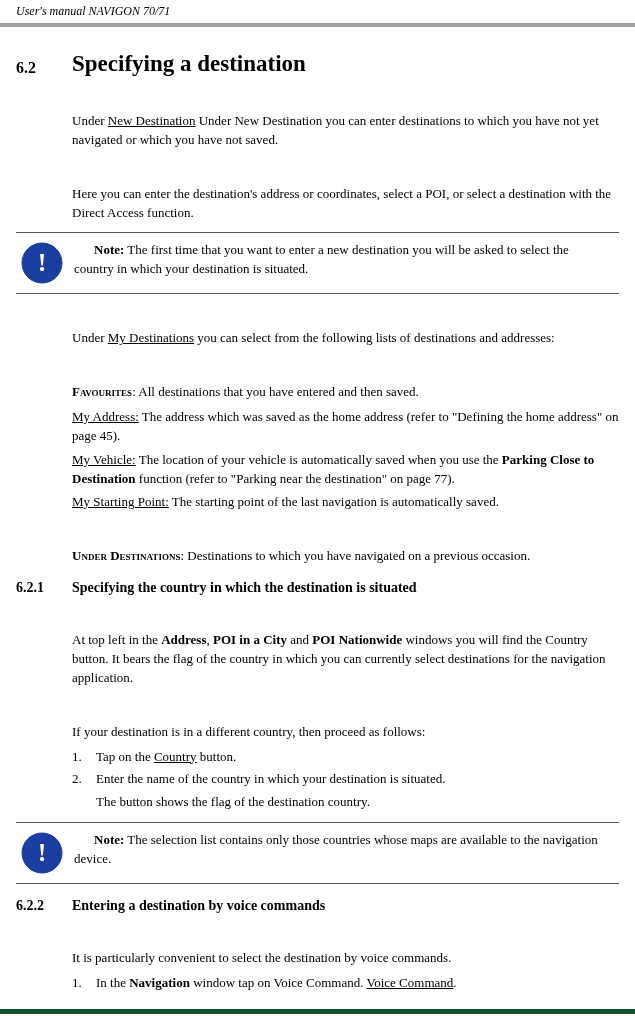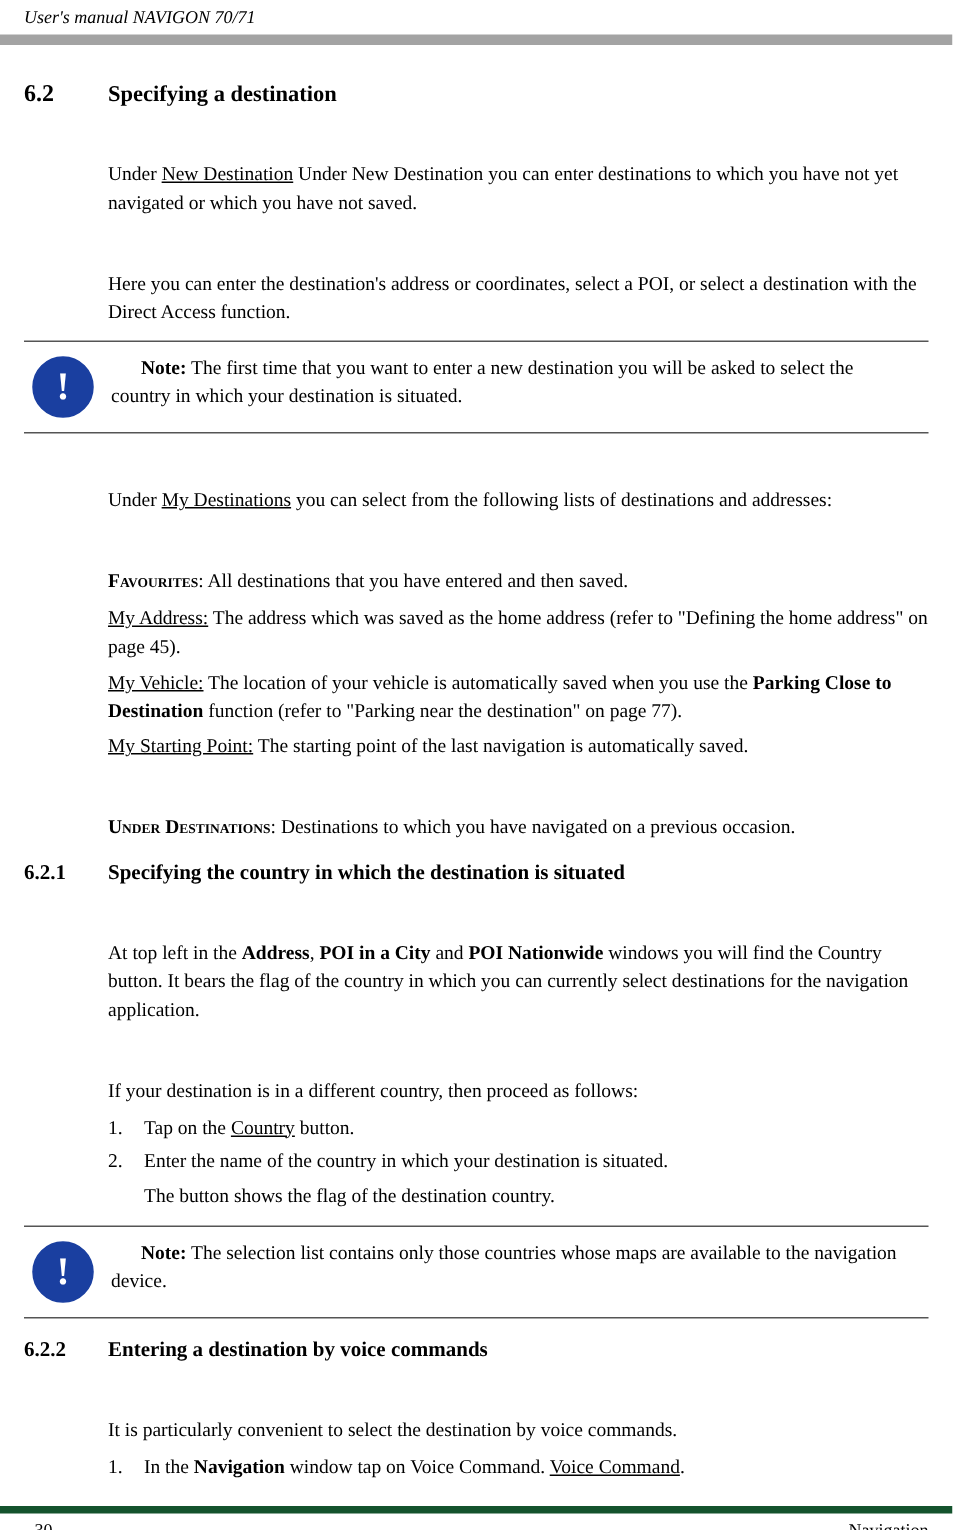--- a/index.html
+++ b/index.html
@@ -8,21 +8,21 @@
       font-size: 13px;
       color: #000;
       background: #fff;
       width: 635px;
       min-height: 1020px;
       position: relative;
     }
 
     
     .page-header {
-      border-bottom: 7px solid #a3a3a3;
+      border-bottom: 4px solid #a3a3a3;
       padding: 4px 16px;
       font-size: 12px;
       font-style: italic;
     }
 
     
     .content {
       padding: 10px 16px 40px 16px;
     }
 
@@ -32,21 +32,21 @@
       align-items: flex-end;
       margin-bottom: 6px;
       margin-top: 14px;
     }
     .section-number {
       font-size: 16px;
       font-weight: bold;
       min-width: 56px;
     }
     .section-title {
-      font-size: 15px;
+      font-size: 23px;
       font-weight: bold;
     }
 
     
     .subsection-heading {
       display: flex;
       align-items: baseline;
       margin-bottom: 6px;
       margin-top: 14px;
     }

